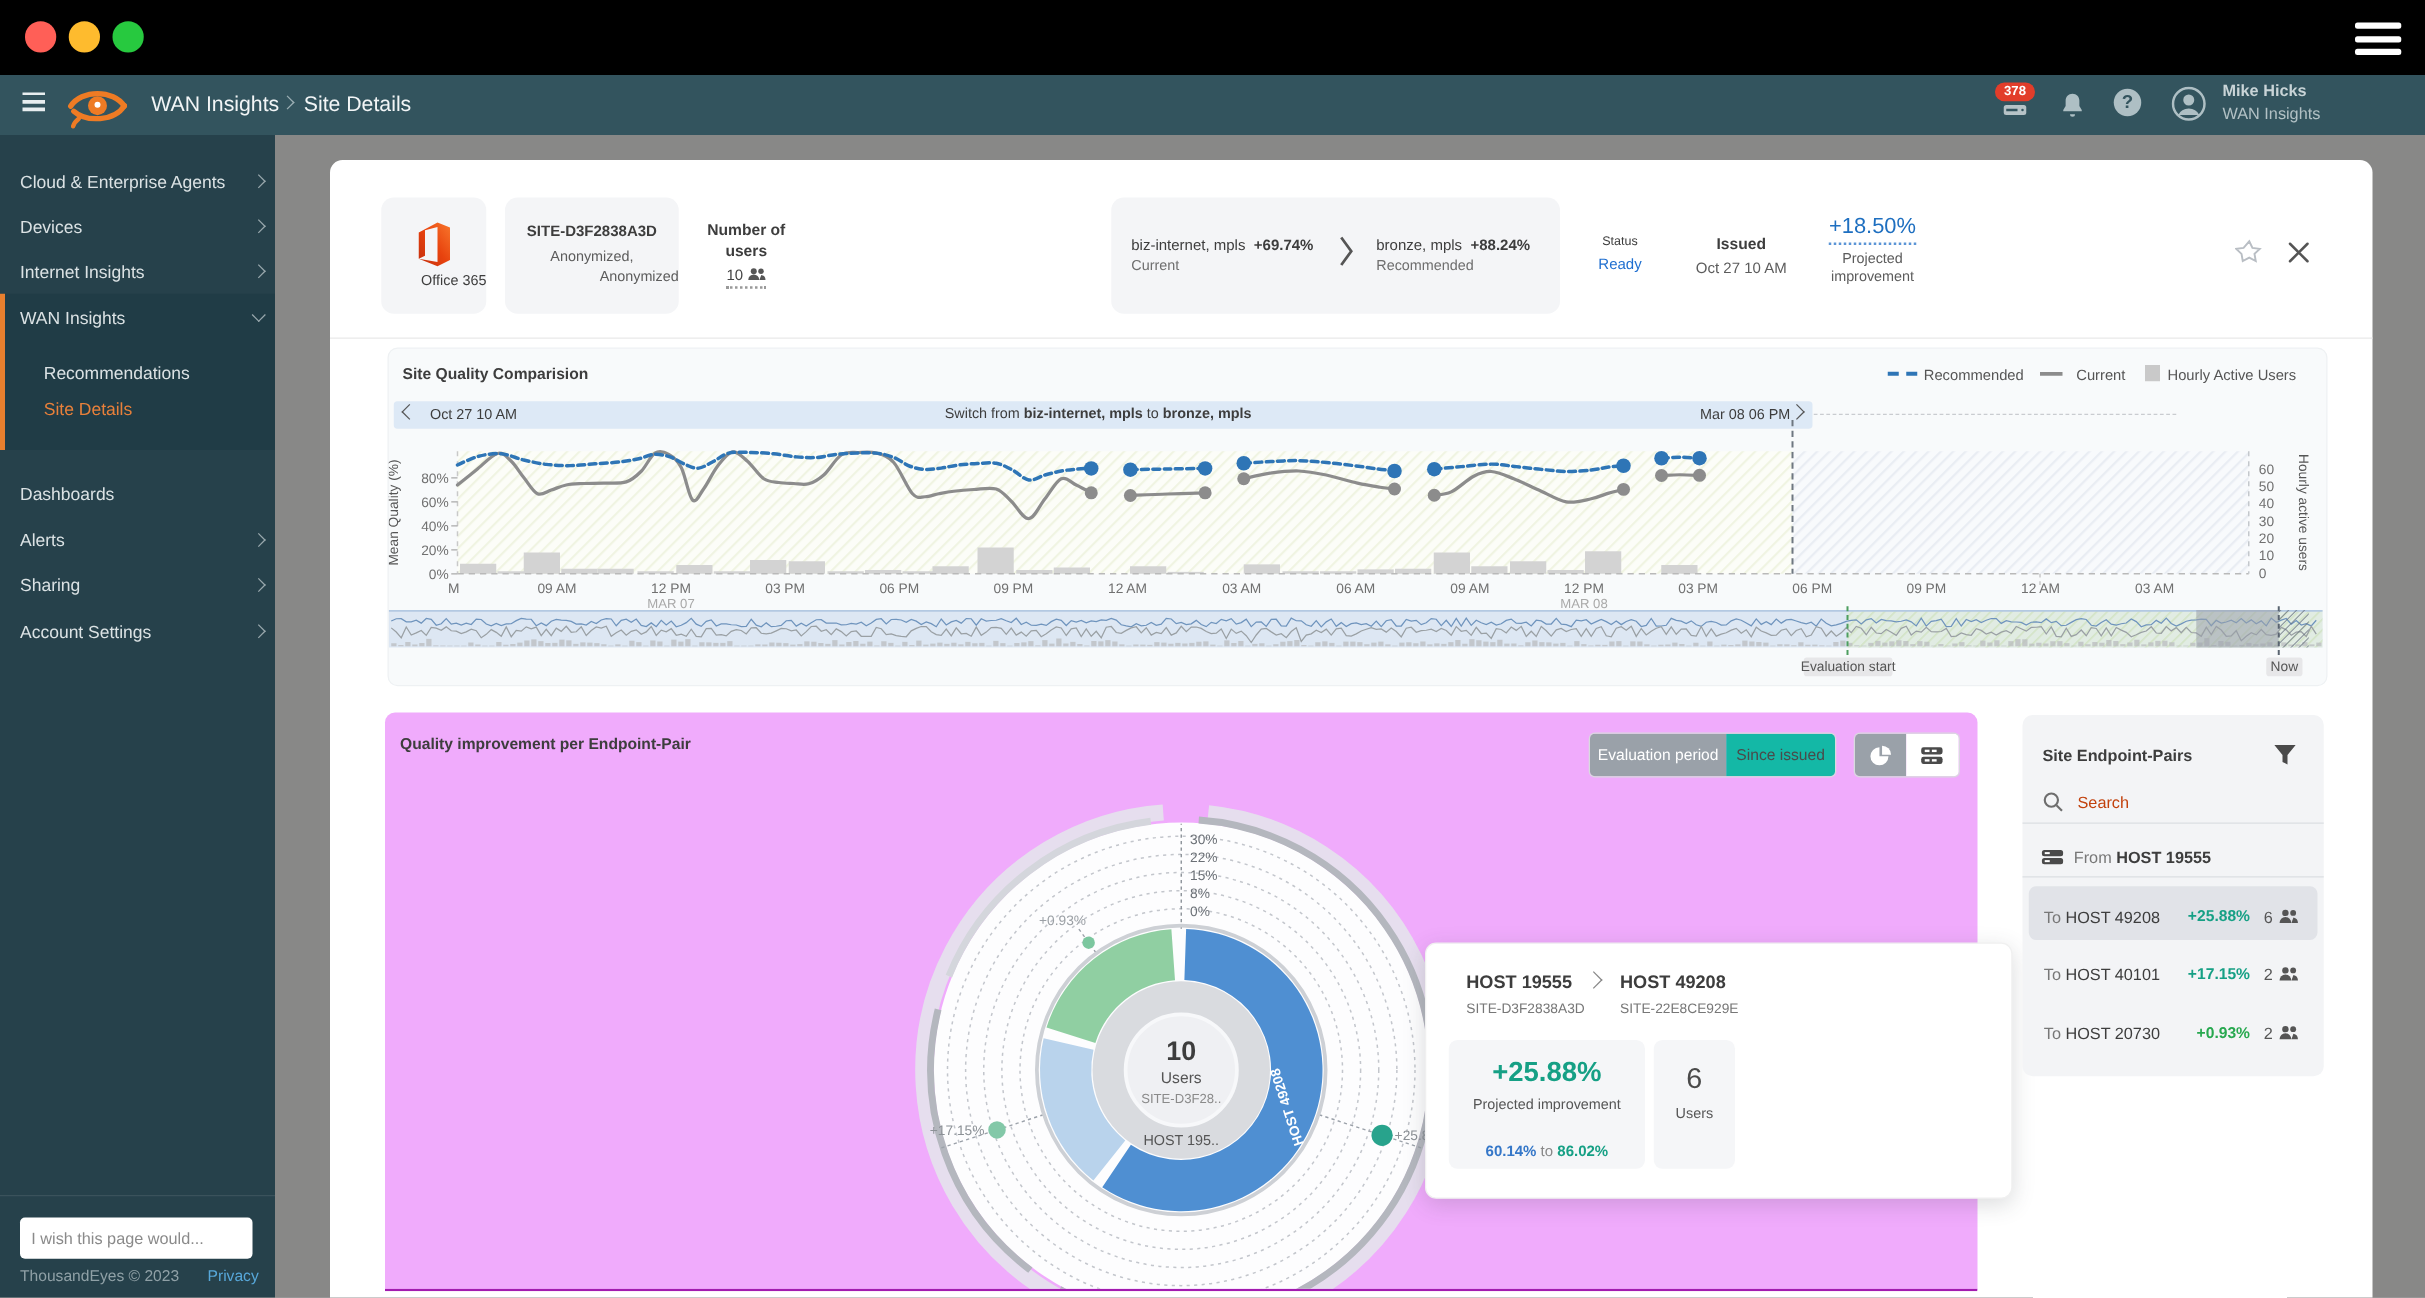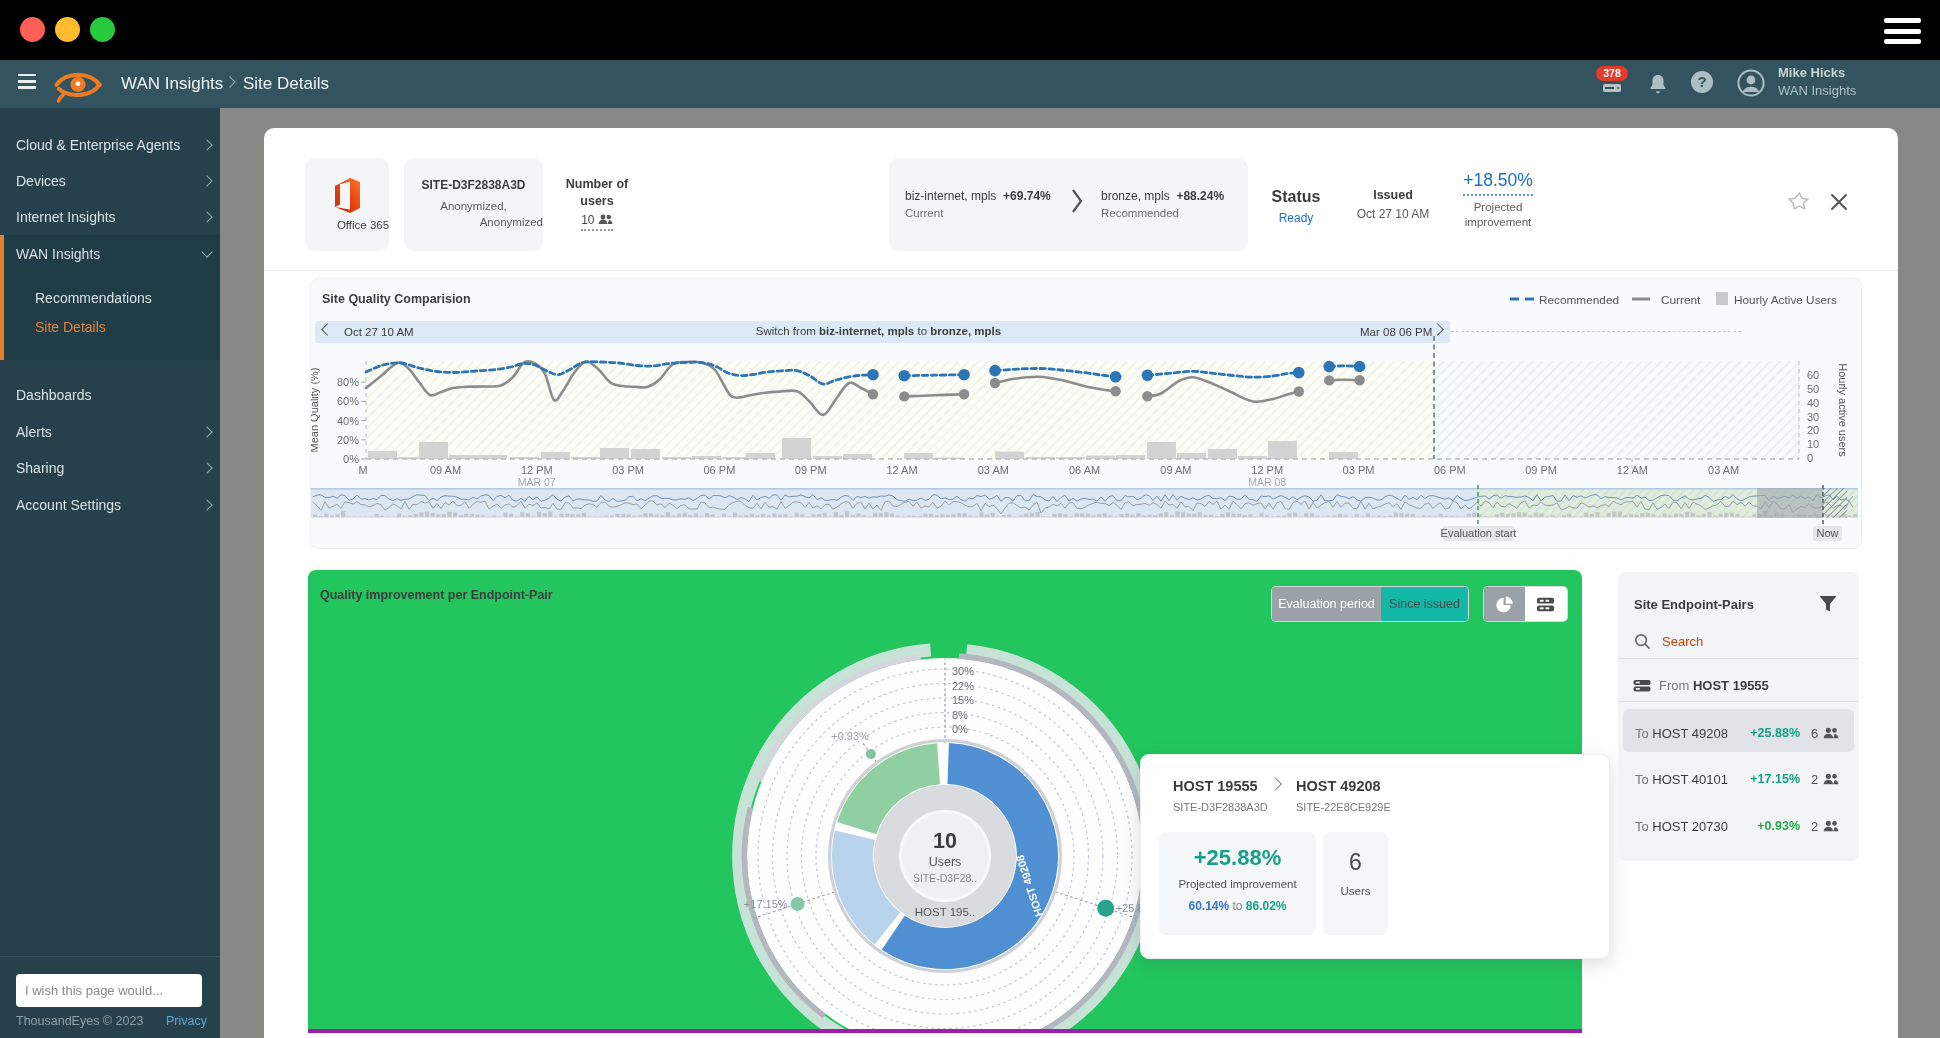--- a/index.html
+++ b/index.html
@@ -9,21 +9,21 @@
 #appbar{position:absolute;left:0;top:60px;width:1940px;height:48px;background:#33545e}
 #sidebar{position:absolute;left:0;top:108px;width:220px;height:930px;background:#26414b}
 .nav{position:absolute;left:16px;font-size:14px;color:#dbe2e4;white-space:nowrap}
 .chev{position:absolute;left:203px;width:8px;height:8px;border-right:1.6px solid #99a8ad;border-top:1.6px solid #99a8ad}
 .chevr{transform:rotate(45deg)}
 .chevd{transform:rotate(135deg)}
 #main{position:absolute;left:220px;top:108px;width:1720px;height:930px;background:#888887}
 #card{position:absolute;left:44px;top:20px;width:1634px;height:910px;background:#fff;border-radius:10px 10px 0 0}
 .tile{position:absolute;top:30px;height:93px;background:#f4f5f7;border-radius:10px}
 .qcard{position:absolute;left:46px;top:150px;width:1552px;height:271px;background:#f8fafb;border:1px solid #eef1f3;border-radius:8px}
-.rcard{position:absolute;left:44px;top:442px;width:1274px;height:463px;background:#22c55e;border-radius:8px 8px 0 0;overflow:hidden;border-bottom:4px solid #a21caf}
+.rcard{position:absolute;left:44px;top:442px;width:1274px;height:463px;background:#f0abfc;border-radius:8px 8px 0 0;overflow:hidden;border-bottom:2px solid #a21caf}
 .ecard{position:absolute;left:1354px;top:444px;width:241px;height:289px;background:#f3f4f6;border-radius:8px}
 .b{font-weight:bold}
 .teal{color:#16a085}
 </style></head>
 <body>
 <div id="topbar">
   <div class="tl" style="left:20px;background:#ff5f57"></div>
   <div class="tl" style="left:55px;background:#febb2e"></div>
   <div class="tl" style="left:90px;background:#27c93f"></div>
   <div class="abs" style="right:19px;top:18px;width:37px">
@@ -124,21 +124,21 @@
   <div class="tile" style="left:625px;width:359px">
     <div class="abs" style="left:16px;top:31px;font-size:12px;color:#3d3d3d">biz-internet, mpls&nbsp;&nbsp;<span class="b">+69.74%</span></div>
     <div class="abs" style="left:16px;top:49px;font-size:11.5px;color:#6e6e6e">Current</div>
     <svg class="abs" style="left:181px;top:28px" width="14" height="30" viewBox="0 0 14 30">
           <path d="M3 4 L11 15 L3 26" fill="none" stroke="#555" stroke-width="2.2"></path>
         </svg>
     <div class="abs" style="left:212px;top:31px;font-size:12px;color:#3d3d3d">bronze, mpls&nbsp;&nbsp;<span class="b">+88.24%</span></div>
     <div class="abs" style="left:212px;top:49px;font-size:11.5px;color:#6e6e6e">Recommended</div>
   </div>
   <div class="abs" style="left:992px;top:60px;width:80px;text-align:center">
-    <div style="font-size:16px;font-weight:bold;color:#3d3d3d">Status</div>
+    <div style="font-size:10px;font-weight:normal;color:#3d3d3d">Status</div>
     <div style="margin-top:5px;font-size:12px;color:#1f6fd0">Ready</div>
   </div>
   <div class="abs" style="left:1089px;top:60px;width:80px;text-align:center">
     <div style="font-size:12.5px;font-weight:bold;color:#3d3d3d">Issued</div>
     <div style="margin-top:5px;font-size:12px;color:#5c5c5c">Oct 27 10 AM</div>
   </div>
   <div class="abs" style="left:1184px;top:42px;width:100px;text-align:center">
     <div style="display:inline-block;font-size:17.5px;font-weight:normal;color:#1e6fc0;border-bottom:2px dotted #5b95d6;padding-bottom:3px">+18.50%</div>
     <div style="margin-top:4px;font-size:11.5px;color:#5c5c5c;line-height:15px">Projected<br>improvement</div>
   </div>
@@ -648,21 +648,21 @@
 
   <div class="abs" style="left:876px;top:626px;width:470px;height:205px;background:#fff;border-radius:9px;box-shadow:0 5px 18px rgba(60,64,70,.18);border:1px solid #f0f0f0">
     <div class="abs" style="left:32px;top:23px;font-size:14.5px;font-weight:bold;color:#3d3d3d">HOST 19555</div>
     <div class="abs" style="left:32px;top:46px;font-size:11px;color:#777">SITE-D3F2838A3D</div>
     <div class="abs" style="left:129px;top:24px;width:10px;height:10px;border-right:1.8px solid #888;border-top:1.8px solid #888;transform:rotate(45deg)"></div>
     <div class="abs" style="left:155px;top:23px;font-size:14.5px;font-weight:bold;color:#3d3d3d">HOST 49208</div>
     <div class="abs" style="left:155px;top:46px;font-size:11px;color:#777">SITE-22E8CE929E</div>
     <div class="abs" style="left:18px;top:77px;width:157px;height:103px;background:#f5f6f8;border-radius:7px;text-align:center">
       <div style="margin-top:13px;font-size:22px;font-weight:bold;color:#16a085">+25.88%</div>
       <div style="margin-top:7px;font-size:11.5px;color:#555">Projected improvement</div>
-      <div style="margin-top:9px;font-size:12px;color:#888"><span class="b" style="color:#3577c8">60.14%</span> to <span class="b teal">86.02%</span></div>
+      <div style="margin-top:24px;font-size:12px;color:#888"><span class="b" style="color:#3577c8">60.14%</span> to <span class="b teal">86.02%</span></div>
     </div>
     <div class="abs" style="left:182px;top:77px;width:65px;height:103px;background:#f5f6f8;border-radius:7px;text-align:center">
       <div style="margin-top:17px;font-size:23px;color:#4a4a4a">6</div>
       <div style="margin-top:9px;font-size:11.5px;color:#555">Users</div>
     </div>
   </div>
 
   <div class="ecard">
     <div class="abs" style="left:16px;top:25px;font-size:13px;font-weight:bold;color:#3d3d3d">Site Endpoint-Pairs</div>
     <svg class="abs" style="left:200px;top:22px" width="20" height="20" viewBox="0 0 20 20">

